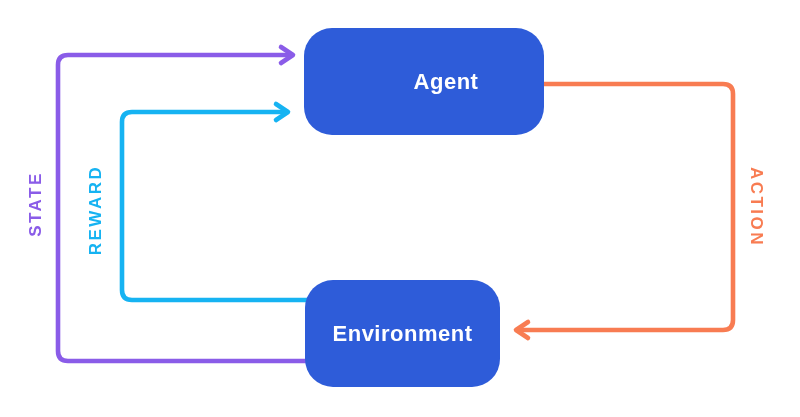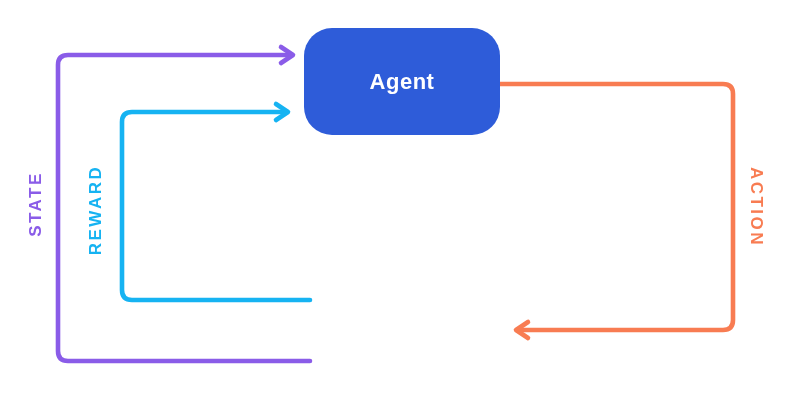--- a/index.html
+++ b/index.html
@@ -38,20 +38,21 @@
     color: #ffffff;
     font-size: 22px;
     font-weight: bold;
     letter-spacing: 0.5px;
   }
   .node-agent {
     left: 304px;
     top: 28px;
     width: 196px;
     height: 107px;
+    padding-left: 44px;
   }
   .node-environment {
     left: 305px;
     top: 280px;
     width: 195px;
     height: 107px;
   }
   .edge-label {
     position: absolute;
     font-size: 17px;
@@ -89,20 +90,23 @@
     <g stroke="#f87c52">
       <path d="M 498 84 L 723 84 Q 733 84 733 94 L 733 320 Q 733 330 723 330 L 521 330"></path>
       <polyline points="528,322 516,330 528,338"></polyline>
     </g>
   </svg>
 
   <div class="node node-agent" style="background-color: rgb(46, 92, 217);">
     <span style="color: rgb(255, 255, 255);">Agent</span>
   </div>
 
+  <div class="node node-environment" style="background-color: rgb(46, 92, 217);">
+    <span style="color: rgb(255, 255, 255);">Environment</span>
+  </div>
 
   <div class="edge-label up label-state" style="color: rgb(138, 92, 232);">STATE</div>
 
   <div class="edge-label up label-reward" style="color: rgb(22, 179, 242);">REWARD</div>
 
   <div class="edge-label down label-action" style="color: rgb(248, 124, 82);">ACTION</div>
 
 </div>
 
 </body></html>

